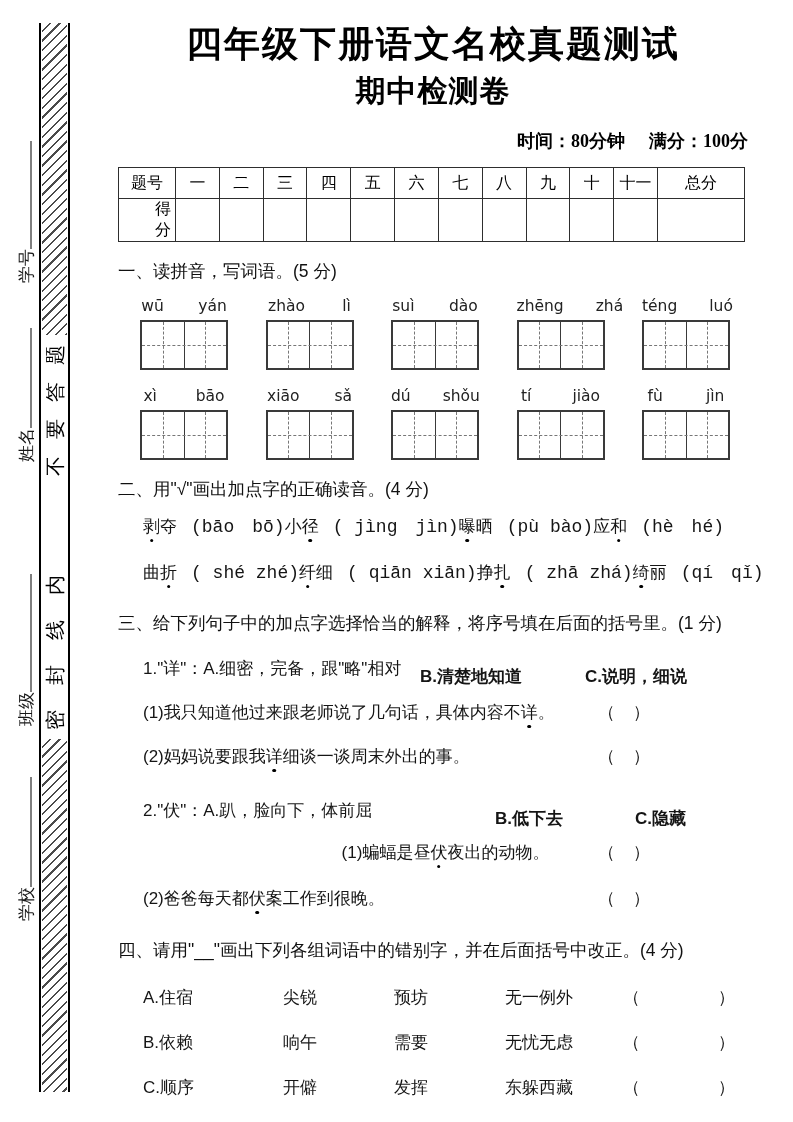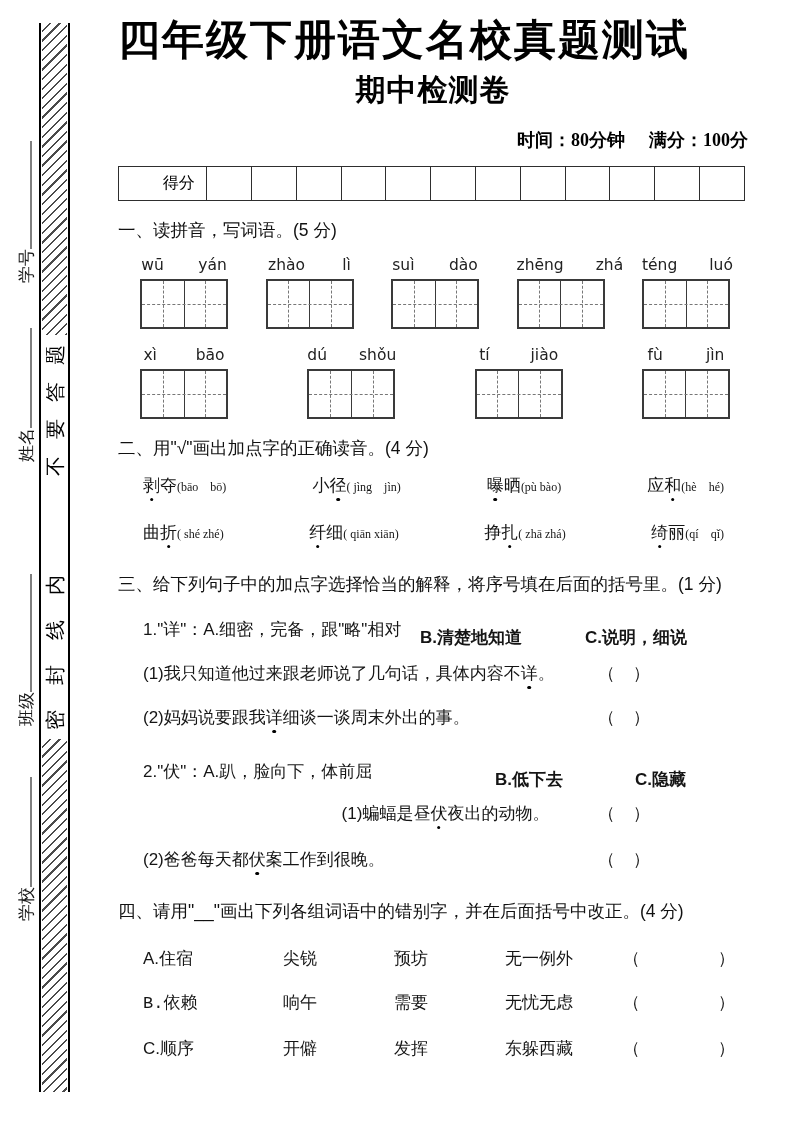--- a/index.html
+++ b/index.html
@@ -34,22 +34,22 @@
     position:absolute; left:50%; transform:translate(-50%,-50%) rotate(-90deg);
     font-size:20px; color:#000; line-height:1;
   }
   .sc-0{top:332px;} .sc-1{top:369px;} .sc-2{top:406px;} .sc-3{top:443px;}
   .sc-4{top:562px;} .sc-5{top:607px;} .sc-6{top:652px;} .sc-7{top:697px;}
 
   
   .main { position:absolute; left:118px; top:0; width:630px; }
 
   .title {
-    margin:16px 0 0 0; font-family:"Liberation Serif", serif;
-    font-weight:bold; font-size:42px; line-height:1.15; letter-spacing:2px; color:#000;
+    margin:24px 0 0 0; text-align:center; font-family:"Liberation Serif", serif;
+    font-weight:bold; font-size:36px; line-height:1.15; letter-spacing:2px; color:#000;
   }
   .subtitle {
     margin:8px 0 0 0; text-align:center; font-family:"Liberation Serif", serif;
     font-weight:bold; font-size:30px; line-height:1.2; letter-spacing:1px; color:#000;
   }
   .meta {
     margin-top:20px; text-align:right; font-family:"Liberation Serif", serif;
     font-weight:bold; font-size:18px; color:#000;
   }
   .meta .sep { display:inline-block; width:24px; }
@@ -78,21 +78,21 @@
            border:2px solid #3a3a3a; margin:0 auto; box-sizing:content-box; background:#fff; }
   .wgrid::after { content:""; position:absolute; left:0; right:0; top:50%; border-top:1px dashed #777; }
   .wcell { flex:1; position:relative; }
   .wcell + .wcell { border-left:1px solid #3a3a3a; }
   .wcell::before { content:""; position:absolute; left:50%; top:0; bottom:0; border-left:1px dashed #777; }
 
   
   .s2row { display:flex; justify-content:space-between; padding:0 24px 0 25px;
            font-size:17px; line-height:22px; white-space:nowrap; }
   .s2r-1 { margin-top:16px; } .s2r-2 { margin-top:24px; }
-  .pinopt { font-family:Liberation Serif, serif; font-size:12px; }
+  .pinopt { font-family:Liberation Mono, monospace; font-size:18px;margin-left:14px; }
 
   .dotchar { position:relative; display:inline-block; }
   .dotchar::after { content:""; position:absolute; left:50%; transform:translateX(-50%);
                     bottom:-4px; width:3.6px; height:3.6px; border-radius:50%; background:#000; }
 
   
   .optline { position:relative; margin-top:24px; padding-left:25px;
              font-size:17px; line-height:22px; height:22px; white-space:nowrap; }
   .optline .optB, .optline .optC { position:absolute; top:8px;font-weight:bold; }
   .ol-1 .optB { left:302px; } .ol-1 .optC { left:467px; }
@@ -149,20 +149,35 @@
 
     <h1 class="title">四年级下册语文名校真题测试</h1>
     <h2 class="subtitle">期中检测卷</h2>
 
     <div class="meta">
       <span>时间：80分钟</span><span class="sep"></span><span>满分：100分</span>
     </div>
 
     <table class="score">
       <tbody>
+          <tr class="r1">
+        <td class="c-label">题号</td>
+        <td>一</td>
+        <td>二</td>
+        <td>三</td>
+        <td>四</td>
+        <td>五</td>
+        <td>六</td>
+        <td>七</td>
+        <td>八</td>
+        <td>九</td>
+        <td>十</td>
+        <td>十一</td>
+        <td class="c-total">总分</td>
+      </tr>
       <tr class="r2">
         <td>得分</td>
         <td></td>
         <td></td>
         <td></td>
         <td></td>
         <td></td>
         <td></td>
         <td></td>
         <td></td>
@@ -227,20 +242,30 @@
             <div class="wcell"></div>
           </div>
       </div>
     </div>
 
     <div class="grid-row gr-2">
       <div class="wblock">
         <div class="pys">
             <span>xì</span>
             <span>bāo</span>
+          </div>
+        <div class="wgrid">
+            <div class="wcell"></div>
+            <div class="wcell"></div>
+          </div>
+      </div>
+      <div class="wblock">
+        <div class="pys">
+            <span>xiāo</span>
+            <span>sǎ</span>
           </div>
         <div class="wgrid">
             <div class="wcell"></div>
             <div class="wcell"></div>
           </div>
       </div>
       <div class="wblock">
         <div class="pys">
             <span>dú</span>
             <span>shǒu</span>
@@ -335,21 +360,21 @@
     <div class="s4row">
       <span class="s4-w1">A.住宿</span>
       <span class="s4-w2">尖锐</span>
       <span class="s4-w3">预坊</span>
       <span class="s4-w4">无一例外</span>
       <span class="s4brk">
           <i>（</i>
           <i>）</i>
         </span>
     </div>
-    <div class="s4row" style="margin-top:23px;font-family:Liberation Mono, monospace;">
+    <div class="s4row" style="margin-top:23px;">
       <span class="s4-w1">B.依赖</span>
       <span class="s4-w2">响午</span>
       <span class="s4-w3">需要</span>
       <span class="s4-w4">无忧无虑</span>
       <span class="s4brk">
           <i>（</i>
           <i>）</i>
         </span>
     </div>
     <div class="s4row" style="margin-top:23px;">

